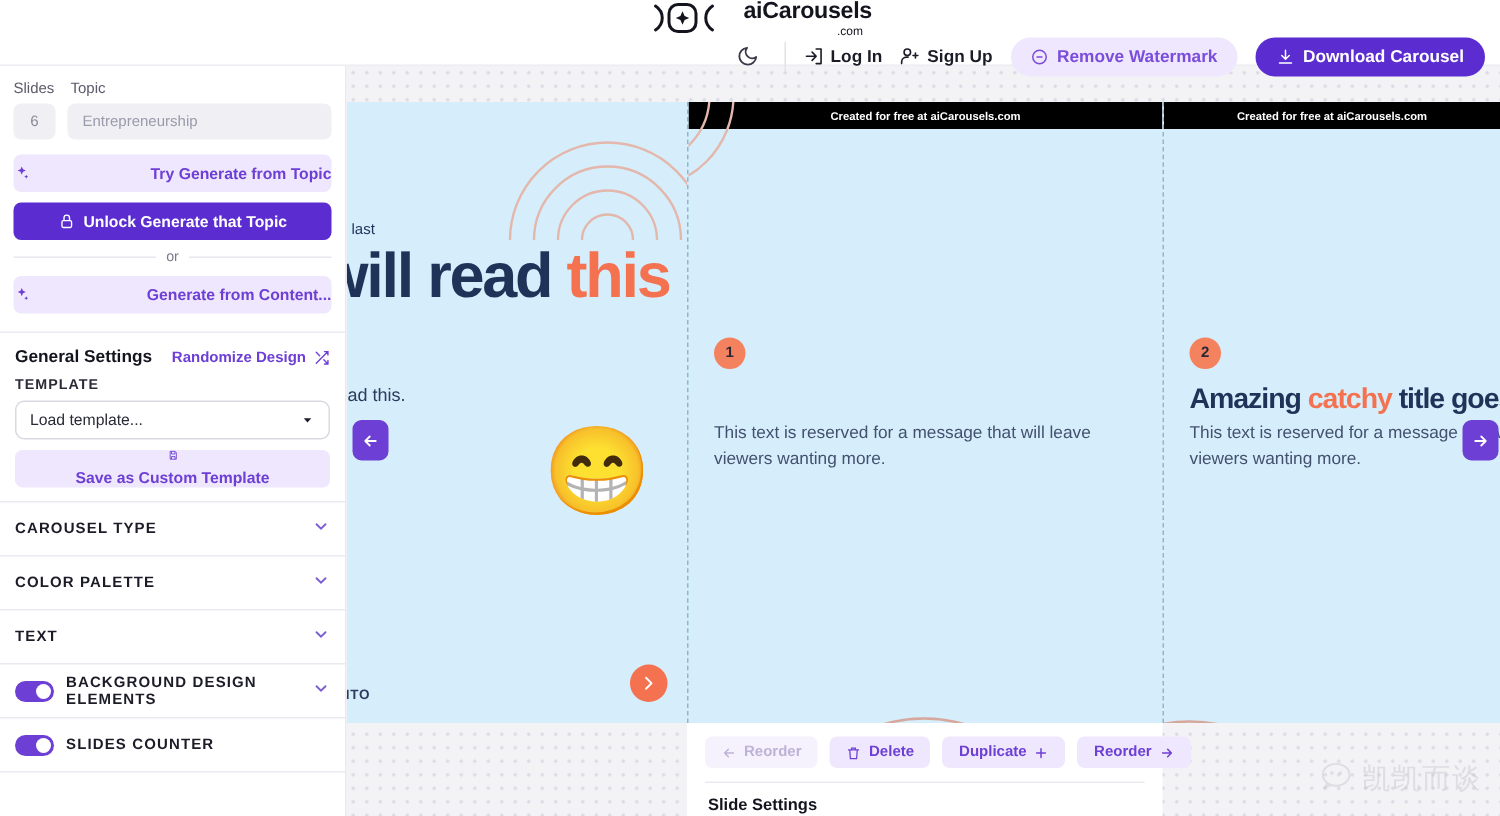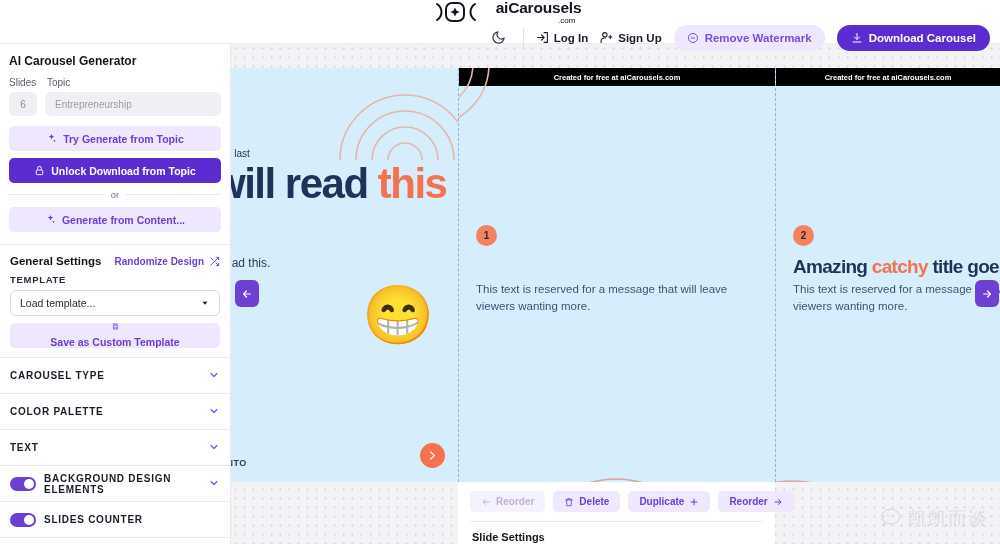--- a/index.html
+++ b/index.html
@@ -76,21 +76,21 @@
   .topic-input {
     flex: 1; height: 24px; background: #f0f0f4;
     border: none; border-radius: 5px; padding: 0 10px;
     font-size: 10px; color: #1c1c28;
     font-family: "Liberation Sans", sans-serif;
   }
   .topic-input::placeholder { color: #9a9aab; }
   .btn-light {
     width: 100%; height: 25px; background: #efe7fd;
     border: none; border-radius: 5px;
-    display: flex; align-items: center; justify-content: center; gap: 6px;
+    display: flex; align-items: center; justify-content: space-between; gap: 6px;
     font-size: 10.5px; font-weight: bold; color: #6d3fd4;
     cursor: pointer; margin-bottom: 7px;
     font-family: "Liberation Sans", sans-serif;
   }
   .btn-solid {
     width: 100%; height: 25px; background: #5b2dd1;
     border: none; border-radius: 5px;
     display: flex; align-items: center; justify-content: center; gap: 6px;
     font-size: 10.5px; font-weight: bold; color: #ffffff;
     cursor: pointer;
@@ -313,42 +313,41 @@
         <path d="M12 3v11M7 10l5 5 5-5M4 20h16"></path>
       </svg>
       <span>Download Carousel</span>
     </div>
   </div>
 </div>
 
 <div class="sidebar">
 
   <div class="gen-section">
-    <div class="gen-title">AI Carousel Generator</div>
     <div class="field-labels">
       <span class="l1">Slides</span>
       <span>Topic</span>
     </div>
     <div class="field-row">
       <input class="slides-input" value="6" style="">
       <input class="topic-input" placeholder="Entrepreneurship" style="">
     </div>
     <button class="btn-light">
       <svg width="11" height="11" viewBox="0 0 24 24" fill="#6d3fd4">
         <path d="M12 2l1.8 4.2L18 8l-4.2 1.8L12 14l-1.8-4.2L6 8l4.2-1.8z"></path>
         <path d="M18.5 14l.9 2.1 2.1.9-2.1.9-.9 2.1-.9-2.1-2.1-.9 2.1-.9z"></path>
       </svg>
       <span>Try Generate from Topic</span>
     </button>
     <button class="btn-solid">
       <svg width="11" height="11" viewBox="0 0 24 24" fill="none" stroke="#ffffff" stroke-width="2">
         <rect x="5" y="11" width="14" height="10" rx="2"></rect>
           <path d="M8 11V7a4 4 0 0 1 8 0v4"></path>
       </svg>
-      <span>Unlock Download from Topic</span>
+      <span>Unlock Generate that Topic</span>
     </button>
     <div class="or-row">
       <span class="line"></span>
       <span class="t">or</span>
       <span class="line"></span>
     </div>
     <button class="btn-light" style="margin-bottom:0">
       <svg width="11" height="11" viewBox="0 0 24 24" fill="#6d3fd4">
         <path d="M12 2l1.8 4.2L18 8l-4.2 1.8L12 14l-1.8-4.2L6 8l4.2-1.8z"></path>
         <path d="M18.5 14l.9 2.1 2.1.9-2.1.9-.9 2.1-.9-2.1-2.1-.9 2.1-.9z"></path>

